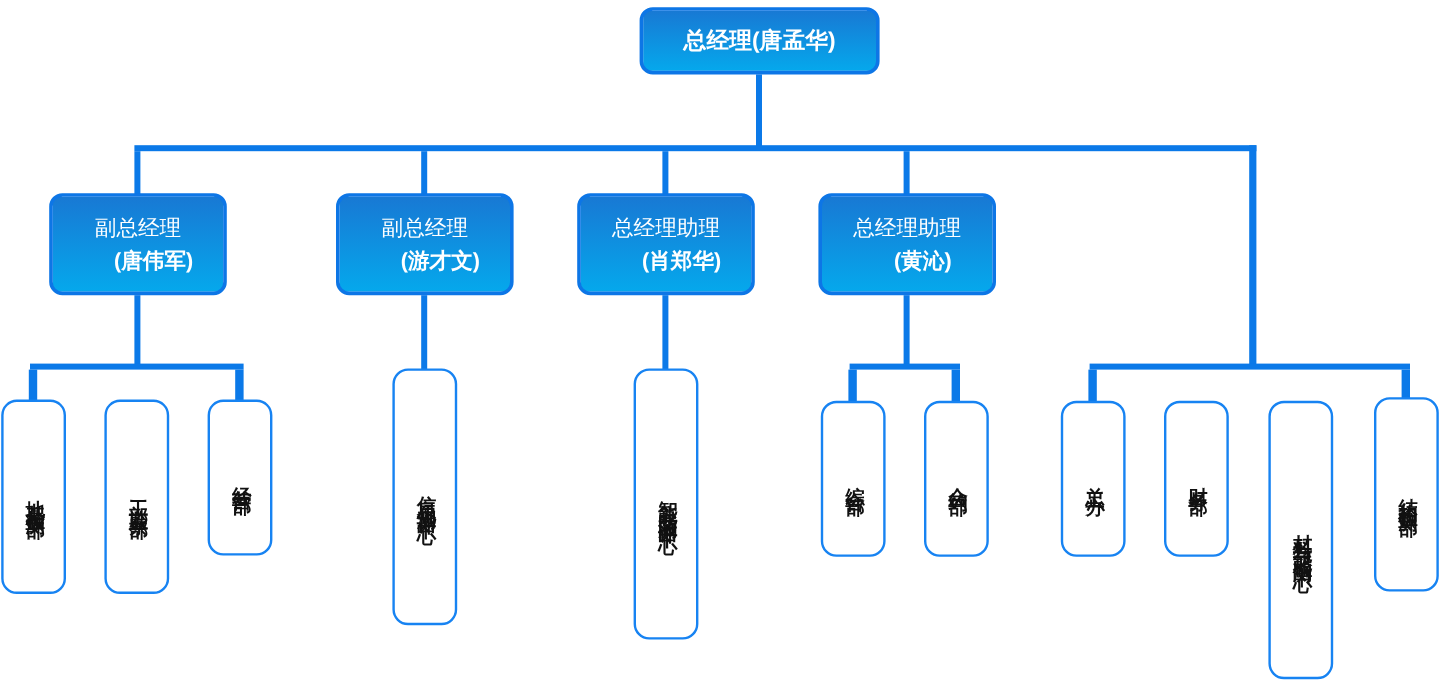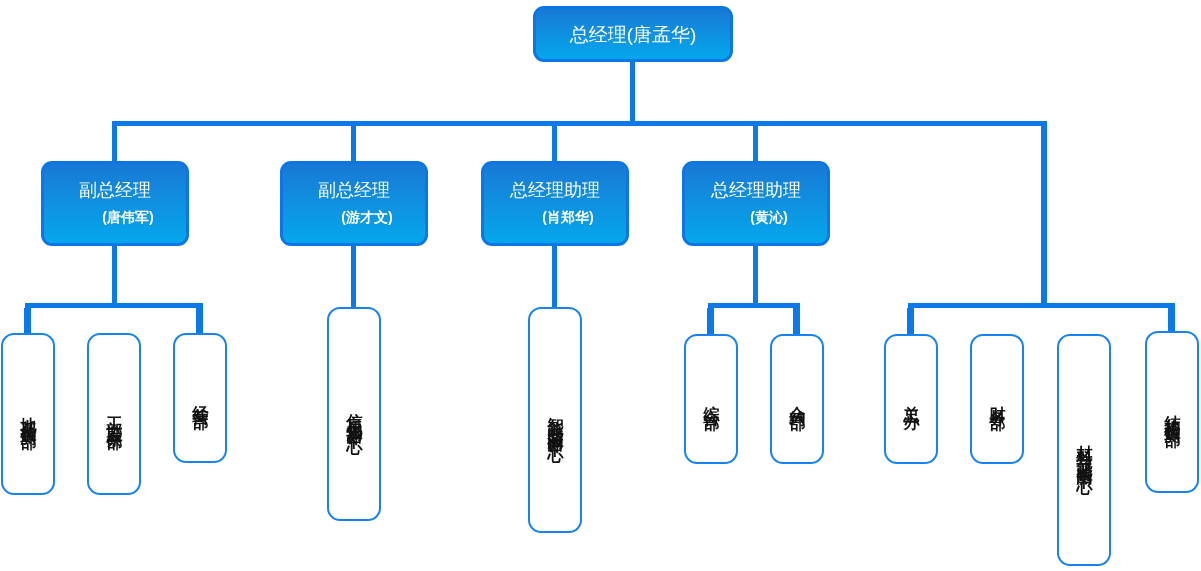--- a/index.html
+++ b/index.html
@@ -18,22 +18,22 @@
     box-sizing:border-box;
     background:linear-gradient(180deg,#1879d4 0%,#05a8ec 100%);
     border:3px solid #0d76e6;
     border-radius:11px;
     color:#ffffff;
     display:flex;flex-direction:column;
     align-items:center;justify-content:center;
     text-align:center;
   }
   .gnode .line1{font-size:18px;font-weight:normal;line-height:27px;}
-  .gnode .line2{font-size:14px;font-weight:bold;line-height:27px;margin-left:26px;}
-  .root .line1{font-size:19px;font-weight:normal;}
+  .gnode .line2{font-size:18px;font-weight:bold;line-height:27px;margin-left:26px;}
+  .root .line1{font-size:19px;font-weight:bold;}
   
   .dept{
     position:absolute;
     box-sizing:border-box;
     background:#ffffff;
     border:2px solid #1783f2;
     border-radius:13px;
     display:flex;align-items:center;justify-content:center;
   }
   .dept .vtext{

